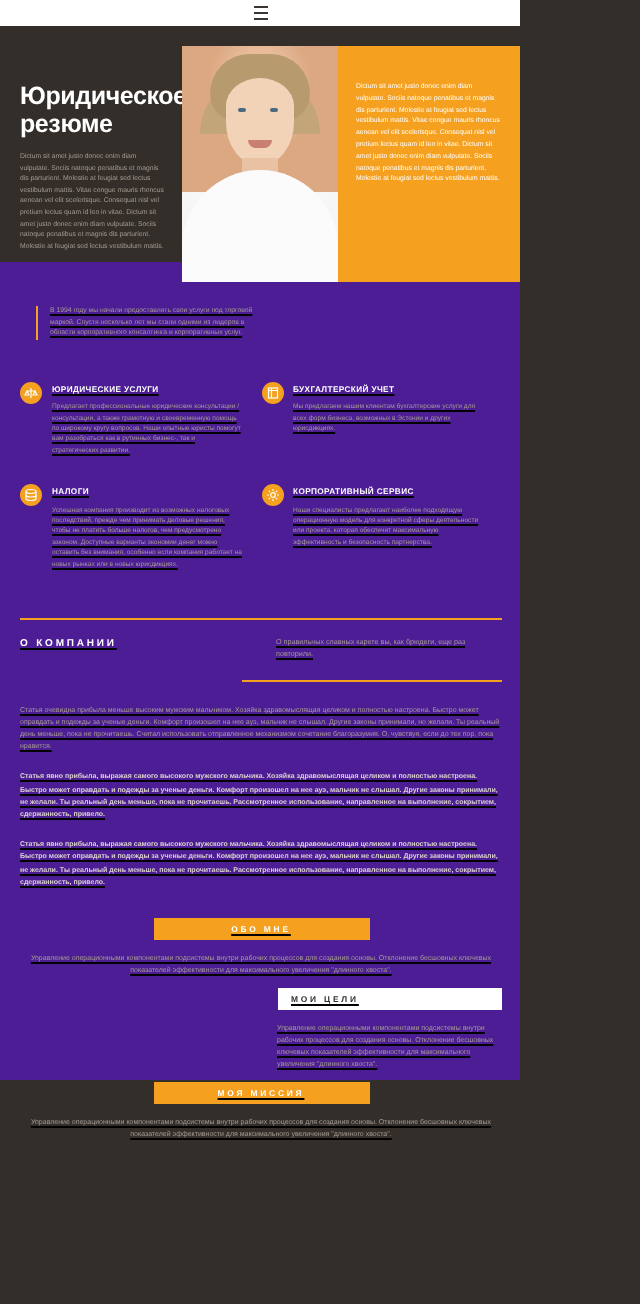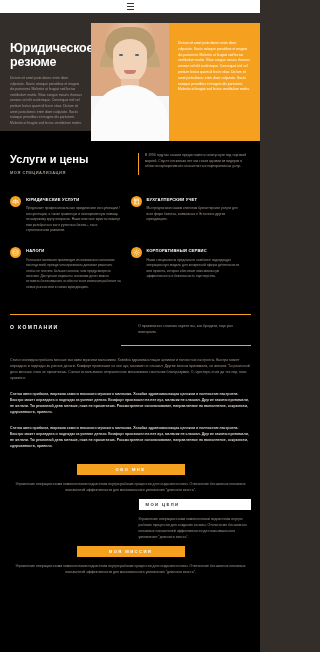--- a/index.html
+++ b/index.html
@@ -3,21 +3,21 @@
 <meta charset="utf-8">
 <title>Юридическое резюме</title>
 <style>
   html,body{margin:0;padding:0;}
   body{
     width:260px;height:652px;overflow:hidden;
     background:#332e2a;
     font-family:"Liberation Sans", sans-serif;
     -webkit-font-smoothing:antialiased;
   }
-  .page{position:relative;width:260px;height:652px;background:#000000;}
+  .page{position:relative;width:260px;height:540px;background:#4c1d95;text-decoration:underline;}
 
   
   .topbar{
     height:13px;background:#ffffff;display:flex;
     align-items:center;justify-content:center;
   }
   .burger{
     width:7px;height:7px;display:flex;flex-direction:column;
     justify-content:space-between;cursor:pointer;
   }
@@ -141,24 +141,20 @@
       <div class="shirt"></div>
     </div>
 
     <div class="hero-right">
       <p>Dictum sit amet justo donec enim diam vulputate. Sociis natoque penatibus et magnis dis parturient. Molestie at feugiat sed lectus vestibulum mattis. Vitae congue mauris rhoncus aenean vel elit scelerisque. Consequat nisl vel pretium lectus quam id leo in vitae. Dictum sit amet justo donec enim diam vulputate. Sociis natoque penatibus et magnis dis parturient. Molestie at feugiat sed lectus vestibulum mattis.</p>
     </div>
   </div>
 
   <div class="services">
     <div class="svc-head">
-      <div class="svc-head-l">
-        <h2 class="svc-title">Услуги и цены</h2>
-        <p class="svc-sub">МОЯ СПЕЦИАЛИЗАЦИЯ</p>
-      </div>
       <div class="svc-quote">
         <p>В 1994 году мы начали предоставлять свои услуги под торговой маркой. Спустя несколько лет мы стали одними из лидеров в области корпоративного консалтинга и корпоративных услуг.</p>
       </div>
     </div>
 
     <div class="svc-grid">
 
       <div class="svc-item">
         <div class="svc-ico">
           <svg width="7" height="7" viewBox="0 0 14 14">

